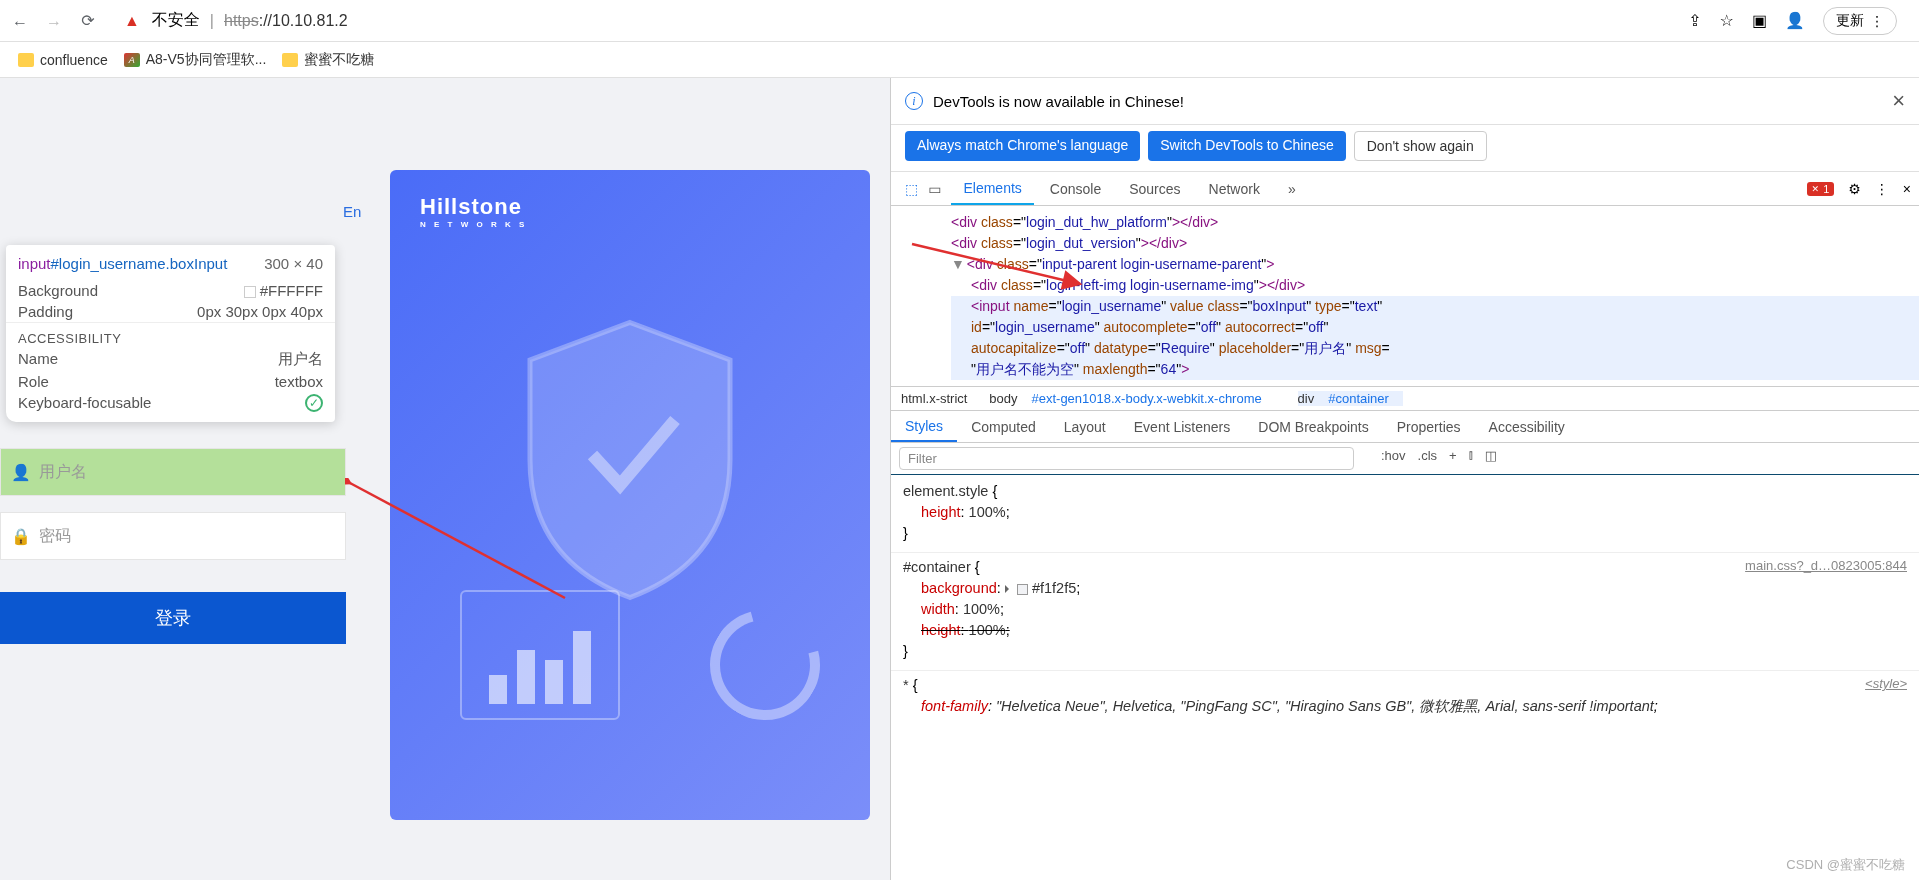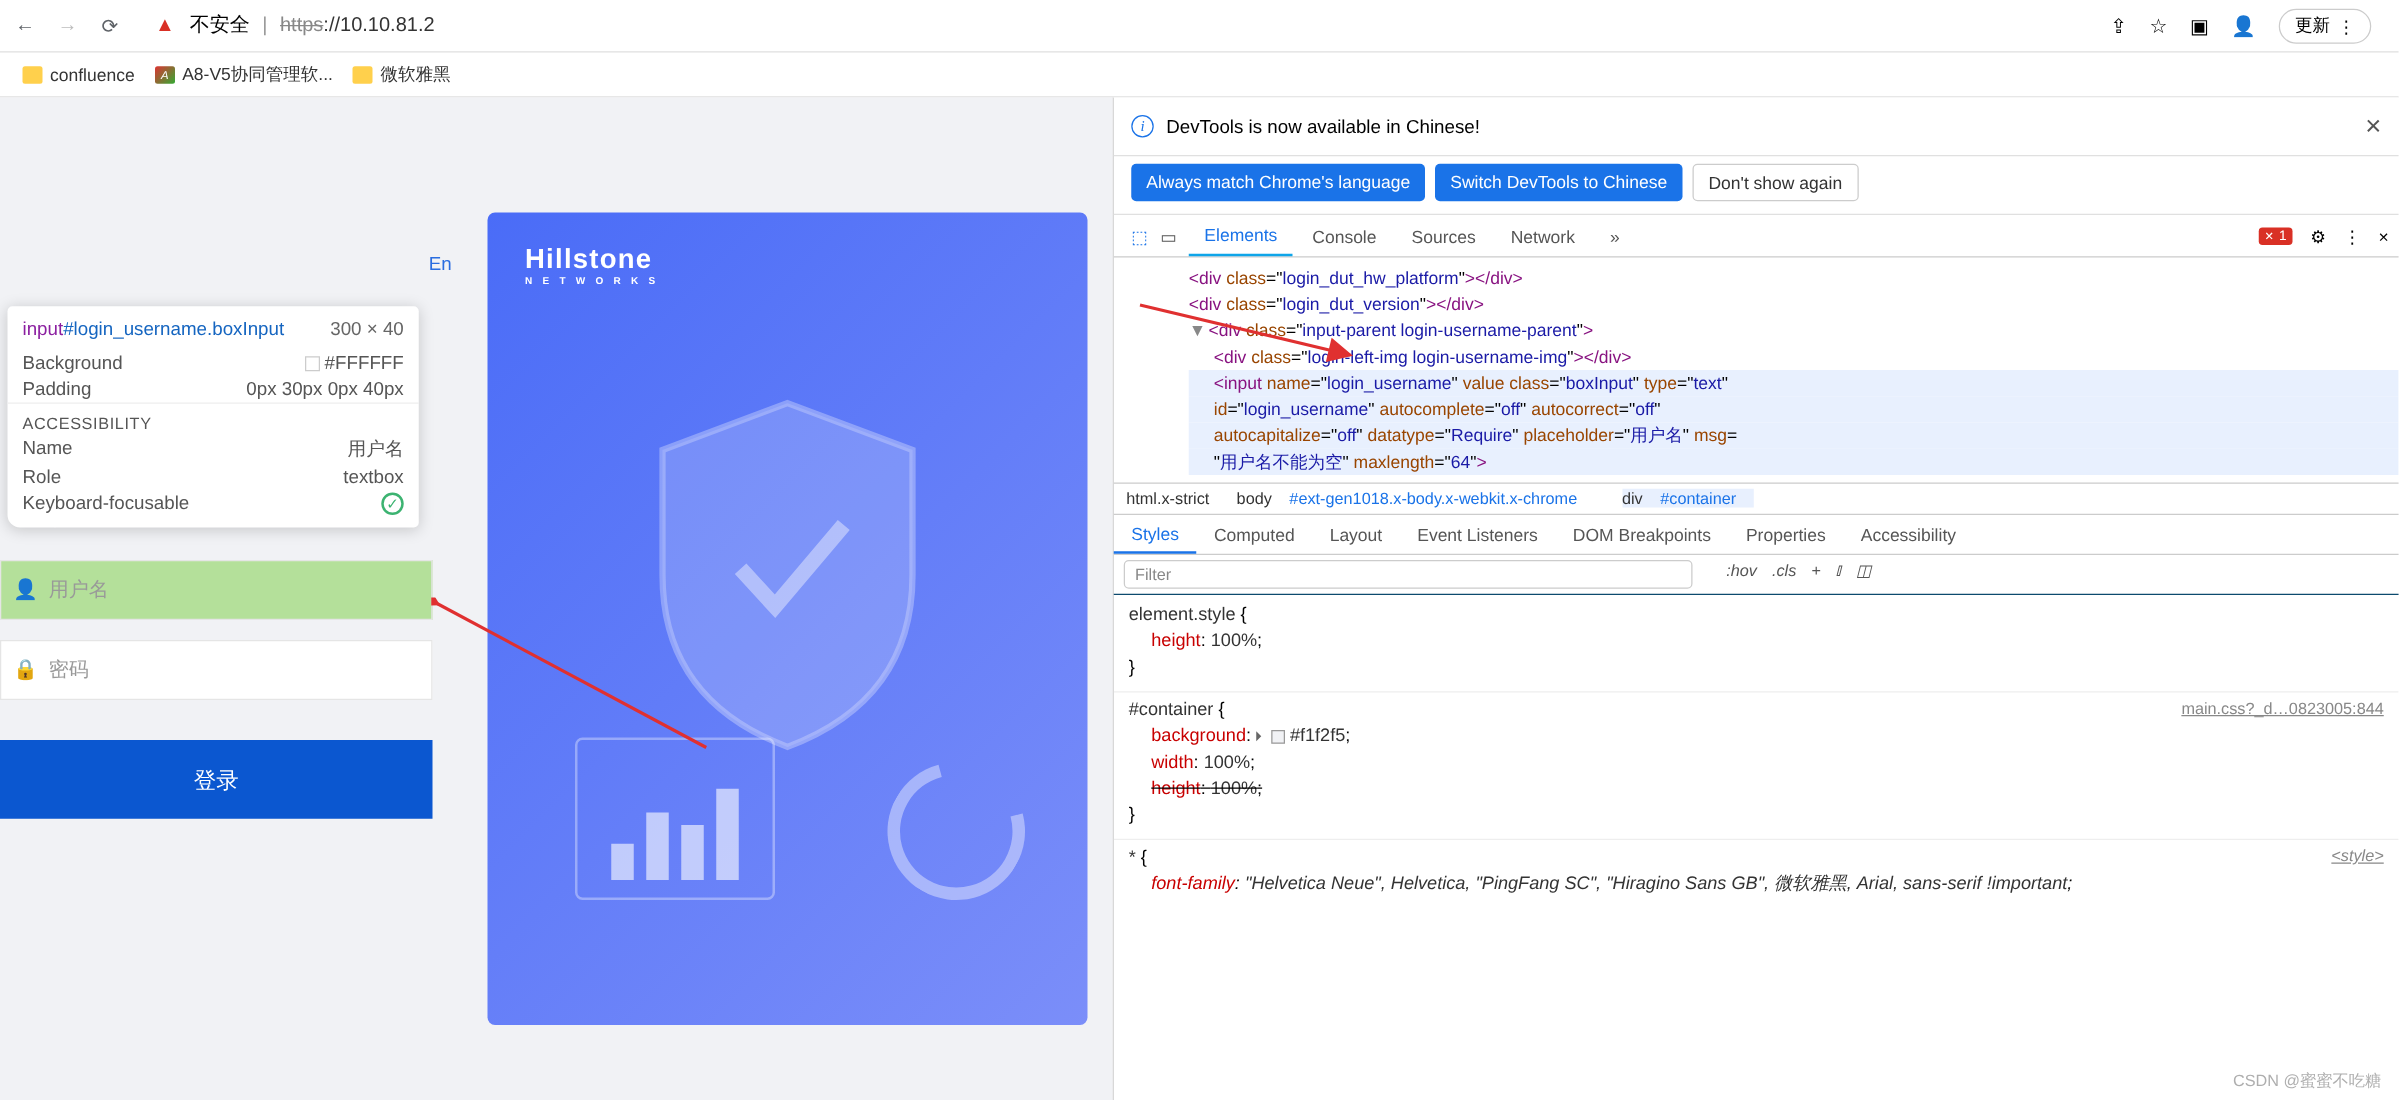--- a/index.html
+++ b/index.html
@@ -26,21 +26,21 @@
 
 
 .main { display: flex; height: 802px; }
 
 
 .login-side { width: 890px; background: #f1f2f5; position: relative; display: flex; }
 .login-form { width: 370px; padding-top: 370px; padding-left: 0; }
 .login-input { width: 346px; height: 48px; border: 1px solid #e5e5e5; background: #fff; display: flex; align-items: center; padding-left: 10px; margin-bottom: 16px; font-size: 16px; color: #999; position: relative; }
 .login-input.highlight { background: #b4e09a; }
 .login-input .ic { width: 20px; color: #bbb; margin-right: 8px; }
-.login-btn { width: 346px; height: 63px; background: #0b57d0; color: #fff; font-size: 18px; display: flex; align-items: center; justify-content: center; margin-top: 32px; cursor: pointer; }
+.login-btn { width: 346px; height: 52px; background: #0b57d0; color: #fff; font-size: 18px; display: flex; align-items: center; justify-content: center; margin-top: 32px; cursor: pointer; }
 
 .hero { flex: 1; background: linear-gradient(135deg, #4a6cf7 0%, #7b8ef9 100%); margin: 92px 20px 60px 20px; border-radius: 6px; position: relative; overflow: hidden; }
 .logo-text { position: absolute; top: 24px; left: 30px; color: #fff; font-size: 22px; font-weight: bold; letter-spacing: 1px; }
 .logo-sub { font-size: 8px; letter-spacing: 3px; display: block; }
 .lang-tag { position: absolute; top: 125px; left: 343px; color: #2a6de0; font-size: 15px; }
 .shield { position: absolute; top: 140px; left: 50%; transform: translateX(-50%); width: 260px; height: 300px; opacity: 0.6; }
 .chart-box { position: absolute; bottom: 100px; left: 70px; width: 160px; height: 130px; border: 2px solid rgba(255,255,255,0.35); border-radius: 6px; display: flex; align-items: flex-end; justify-content: center; gap: 10px; padding: 14px; }
 .chart-box div { width: 18px; background: rgba(255,255,255,0.6); }
 .gauge { position: absolute; bottom: 100px; right: 50px; width: 110px; height: 110px; border: 10px solid rgba(255,255,255,0.4); border-top-color: transparent; border-radius: 50%; transform: rotate(30deg); }
 
@@ -92,21 +92,21 @@
 .breadcrumb .sel { color: #333; }
 .breadcrumb .bcid { color: #1a73e8; }
 .breadcrumb .active { background: #e8f0fe; color:#333; }
 
 .styles-tabs { display: flex; border-bottom: 1px solid #ccc; height: 32px; align-items: center; }
 .styles-tab { padding: 0 14px; color: #555; height: 100%; display: flex; align-items: center; cursor: pointer; font-size: 14px; }
 .styles-tab.active { color: #1a73e8; border-bottom: 2px solid #1a73e8; }
 
 .filter-row { display: flex; align-items: flex-start; border-bottom: 1px solid #0c4a6e; padding: 4px 8px; gap: 27px; }
 .filter-input { flex: 0 0 455px; border: 1px solid #ccc; border-radius: 4px; padding: 3px 8px; color: #888; font-size: 13px; }
-.filter-tools { display: flex; gap: 12px; color: #555; font-family: Consolas, monospace; font-size: 13px; align-items: center; font-style: italic; }
+.filter-tools { display: flex; gap: 12px; color: #555; font-family: Consolas, monospace; font-size: 13px; align-items: center; }
 
 .styles-body { font-family: Consolas, monospace; font-size: 14.5px; padding: 6px 12px; line-height: 1.45; overflow: hidden; }
 .styles-body .rule { margin-bottom: 8px; }
 .styles-body .prop { padding-left: 18px; }
 .styles-body .sel { color: #333; }
 .styles-body .pname { color: #c80000; }
 .styles-body .pval { color: #333; }
 .styles-body .link { float: right; color: #888; text-decoration: underline; font-size: 13px; }
 .styles-body .strike { text-decoration: line-through; }
 .styles-body .italic { font-style: italic; }
@@ -148,21 +148,21 @@
   <div class="bookmark">
       <span class="folder-ic"></span>
       <span>confluence</span>
     </div>
   <div class="bookmark">
       <span class="av-ic">A</span>
       <span>A8-V5协同管理软...</span>
     </div>
   <div class="bookmark">
       <span class="folder-ic"></span>
-      <span>微软雅黑</span>
+      <span>蜜蜜不吃糖</span>
     </div>
 </div>
 
 <div class="main">
 
   <div class="login-side">
     <span class="lang-tag">En</span>
 
     <div class="login-form">
       <div class="login-input highlight">

